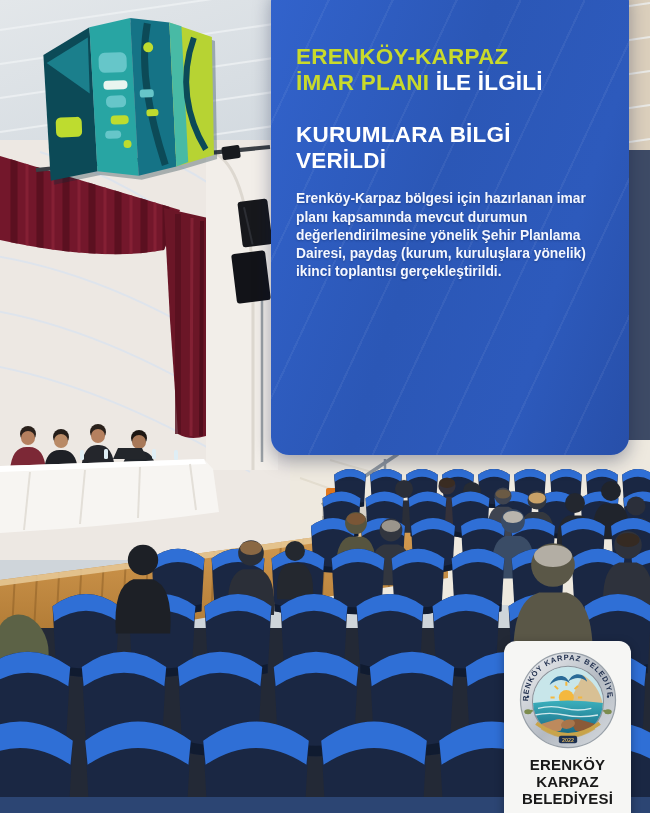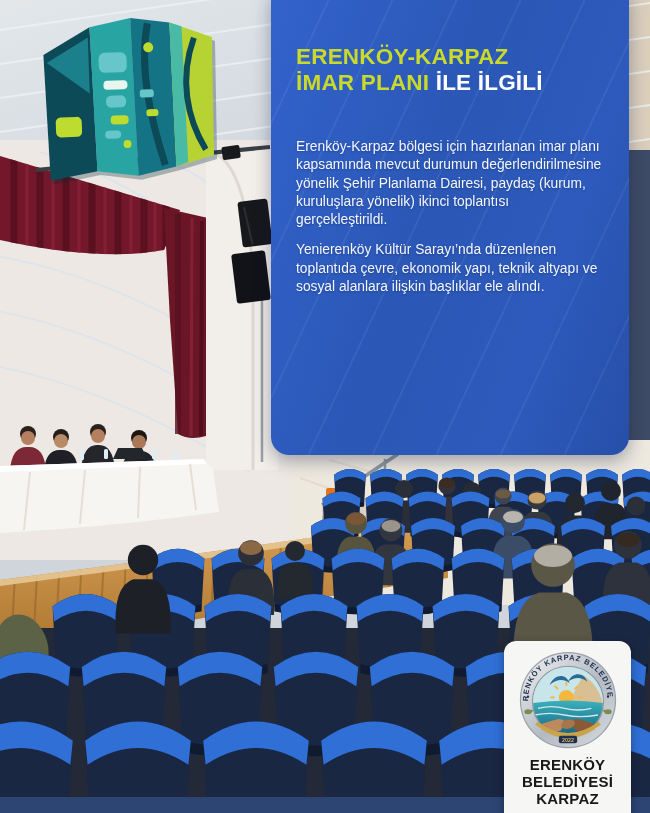--- a/index.html
+++ b/index.html
@@ -22,21 +22,21 @@
     pointer-events:none;
   }
   .panel-title{
     position:relative;margin:0 0 16px 0;
     font-size:22.5px;line-height:1.16;font-weight:800;letter-spacing:.2px;
     color:#fff;text-transform:uppercase;
   }
   .panel-title .hl{color:#c9da2b;}
   .panel p{
     position:relative;margin:0 0 12px 0;
-    font-size:13.8px;line-height:18.2px;font-weight:400;color:#f4f7ff;
+    font-size:13.8px;line-height:18.2px;font-weight:700;color:#f4f7ff;
     text-shadow:0 1px 2px rgba(10,25,70,.35);
   }
   
   .logo-card{
     position:absolute;left:504px;top:641px;width:127px;height:185px;
     background:#f6f6f4;border-radius:12px;box-shadow:0 3px 10px rgba(0,0,0,.35);
     text-align:center;box-sizing:border-box;padding-top:9px;
   }
   .logo-card .emblem{width:100px;height:100px;display:block;margin:0 auto;}
   .logo-name{
@@ -362,23 +362,23 @@
       <path d="M196,40 C180,80 186,120 204,152" stroke="#0c4a57" stroke-width="6" fill="none"></path>
     </g>
   </svg>
 
   <div class="panel">
     <h1 class="panel-title">
       <span class="hl">ERENKÖY-KARPAZ</span><br>
       <span class="hl">İMAR PLANI</span>
       <span>İLE İLGİLİ</span><br>
       <br>
+      <span>KURUMLARA BİLGİ VERİLDİ</span>
     </h1>
     <p>Erenköy-Karpaz bölgesi için hazırlanan imar planı kapsamında mevcut durumun değerlendirilmesine yönelik Şehir Planlama Dairesi, paydaş (kurum, kuruluşlara yönelik) ikinci toplantısı gerçekleştirildi.</p>
-    <p>Yenierenköy Kültür Sarayı’nda düzenlenen toplantıda çevre, ekonomik yapı, teknik altyapı ve sosyal alanlara ilişkin başlıklar ele alındı.</p>
   </div>
 
   <div class="logo-card">
     <svg class="emblem" viewBox="0 0 120 120" aria-hidden="true">
       <circle cx="60" cy="60" r="57" fill="url(#silver2)" stroke="#98a0a8" stroke-width="1.5"></circle>
       <defs>
         <linearGradient id="silver2" x1="0" y1="0" x2="1" y2="1">
           <stop offset="0" stop-color="#f2f3f5"></stop>
             <stop offset=".55" stop-color="#b4bac2"></stop>
             <stop offset="1" stop-color="#d9dde1"></stop>
@@ -430,18 +430,18 @@
       <circle cx="12" cy="56" r="1.4" fill="#223a5e"></circle>
         <circle cx="108" cy="56" r="1.4" fill="#223a5e"></circle>
       <rect x="49" y="103" width="22" height="9" rx="2.5" fill="#1d3050"></rect>
       <text x="60" y="110" text-anchor="middle" font-size="6.5" font-weight="bold" fill="#d8b35e" font-family="Liberation Sans, sans-serif">2022</text>
       <text font-size="9" font-weight="bold" fill="#1c2b4a" letter-spacing="1.1" font-family="Liberation Sans, sans-serif">
         <textPath href="#ringPath" startOffset="50%" text-anchor="middle">ERENKÖY KARPAZ BELEDİYESİ</textPath>
       </text>
     </svg>
     <div class="logo-name">
       <div>ERENKÖY</div>
+      <div>KARPAZ</div>
       <div>BELEDİYESİ</div>
-      <div>KARPAZ</div>
     </div>
   </div>
 
 </div>
 
 </body></html>

